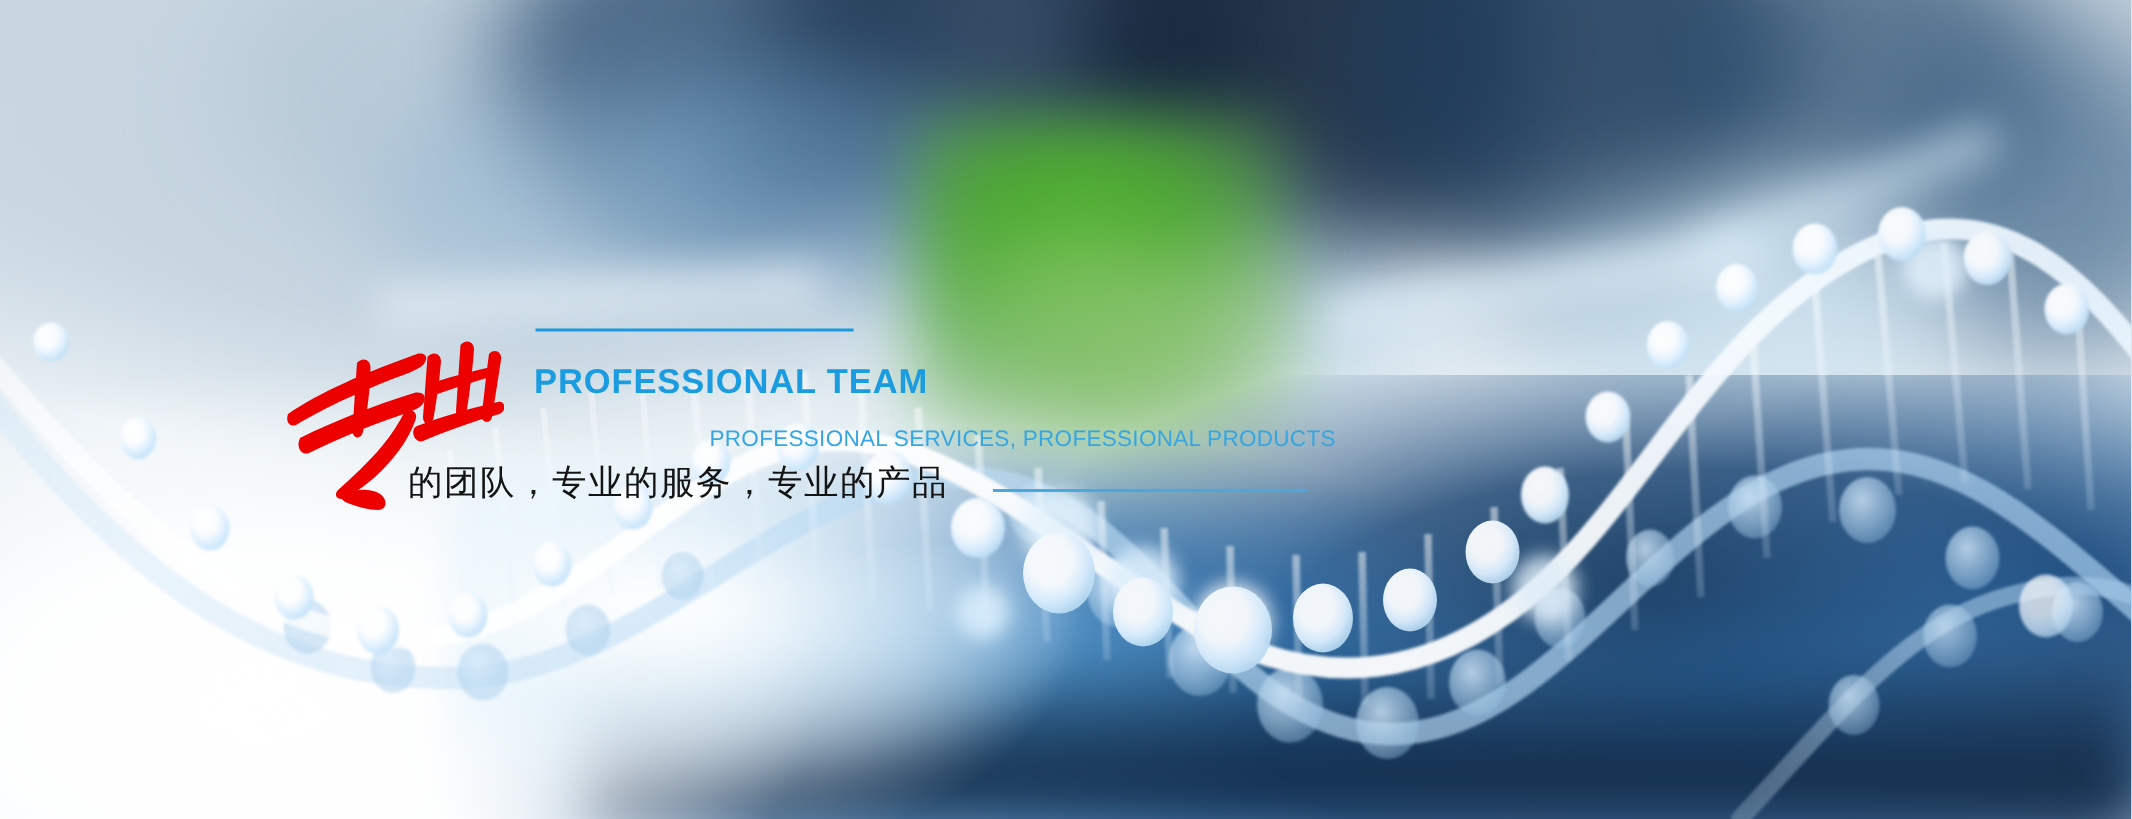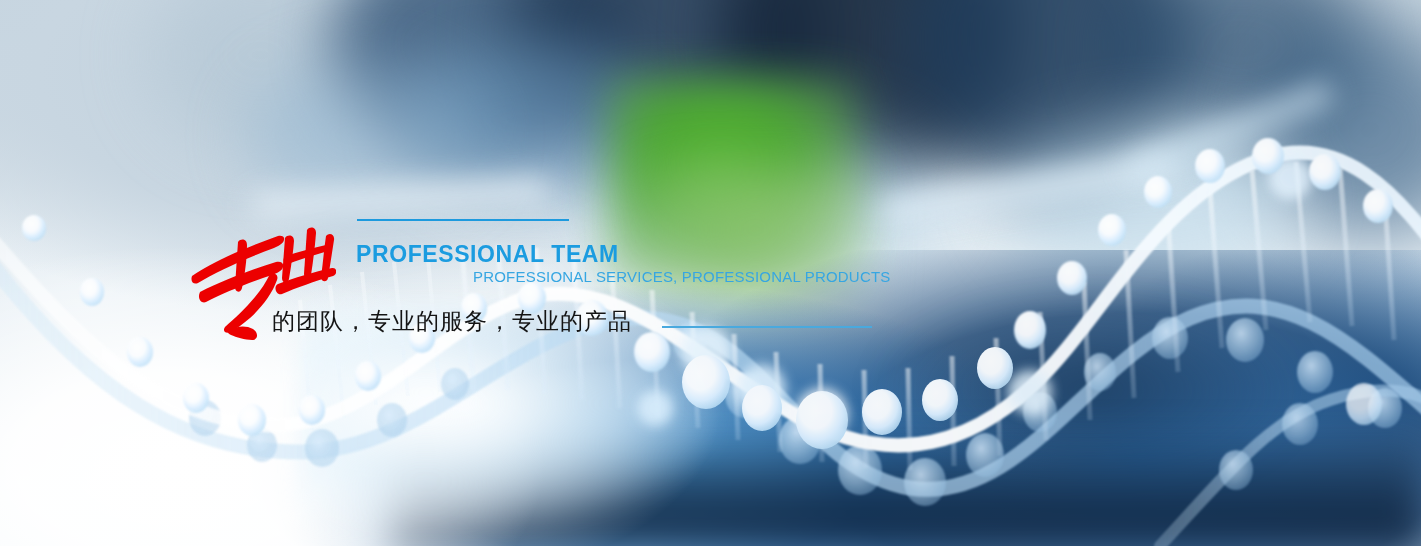--- a/index.html
+++ b/index.html
@@ -113,21 +113,21 @@
     width:210px;height:2px;background:#49a9de;
   }
 
   .title-en{
     position:absolute;left:356px;top:241px;
     font-size:23px;font-weight:bold;letter-spacing:.6px;
     color:#1b9ce0;white-space:nowrap;
     font-family:"Liberation Sans","DejaVu Sans",sans-serif;
   }
   .sub-en{
-    position:absolute;left:473px;top:268px;
+    position:absolute;left:473px;top:284px;
     font-size:15px;font-weight:normal;letter-spacing:.2px;
     color:#36a6e2;white-space:nowrap;
     font-family:"Liberation Sans","DejaVu Sans",sans-serif;
   }
   .title-cn{
     position:absolute;left:272px;top:306px;
     font-size:23px;font-weight:normal;letter-spacing:1px;
     color:#141414;white-space:nowrap;
     font-family:"DejaVu Sans","Liberation Sans",sans-serif;
   }

